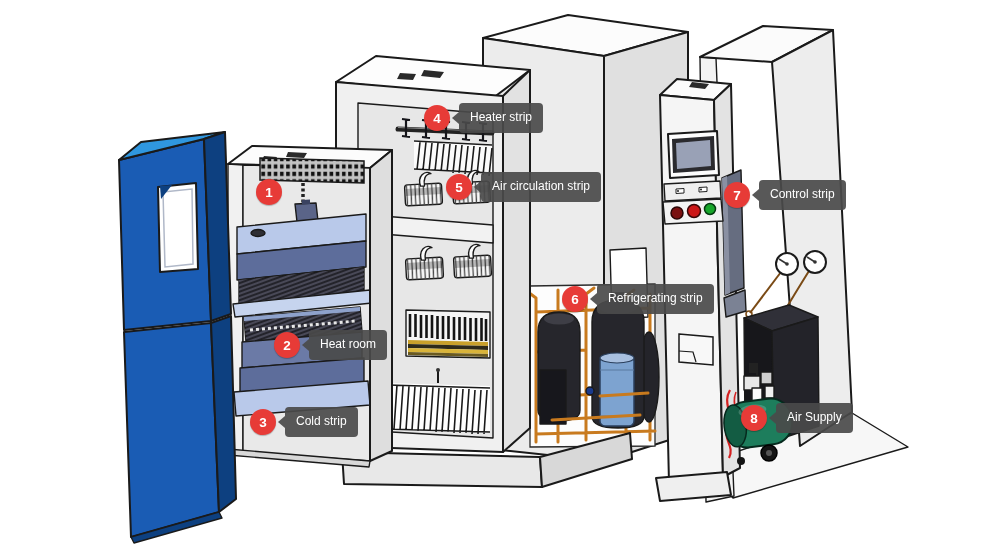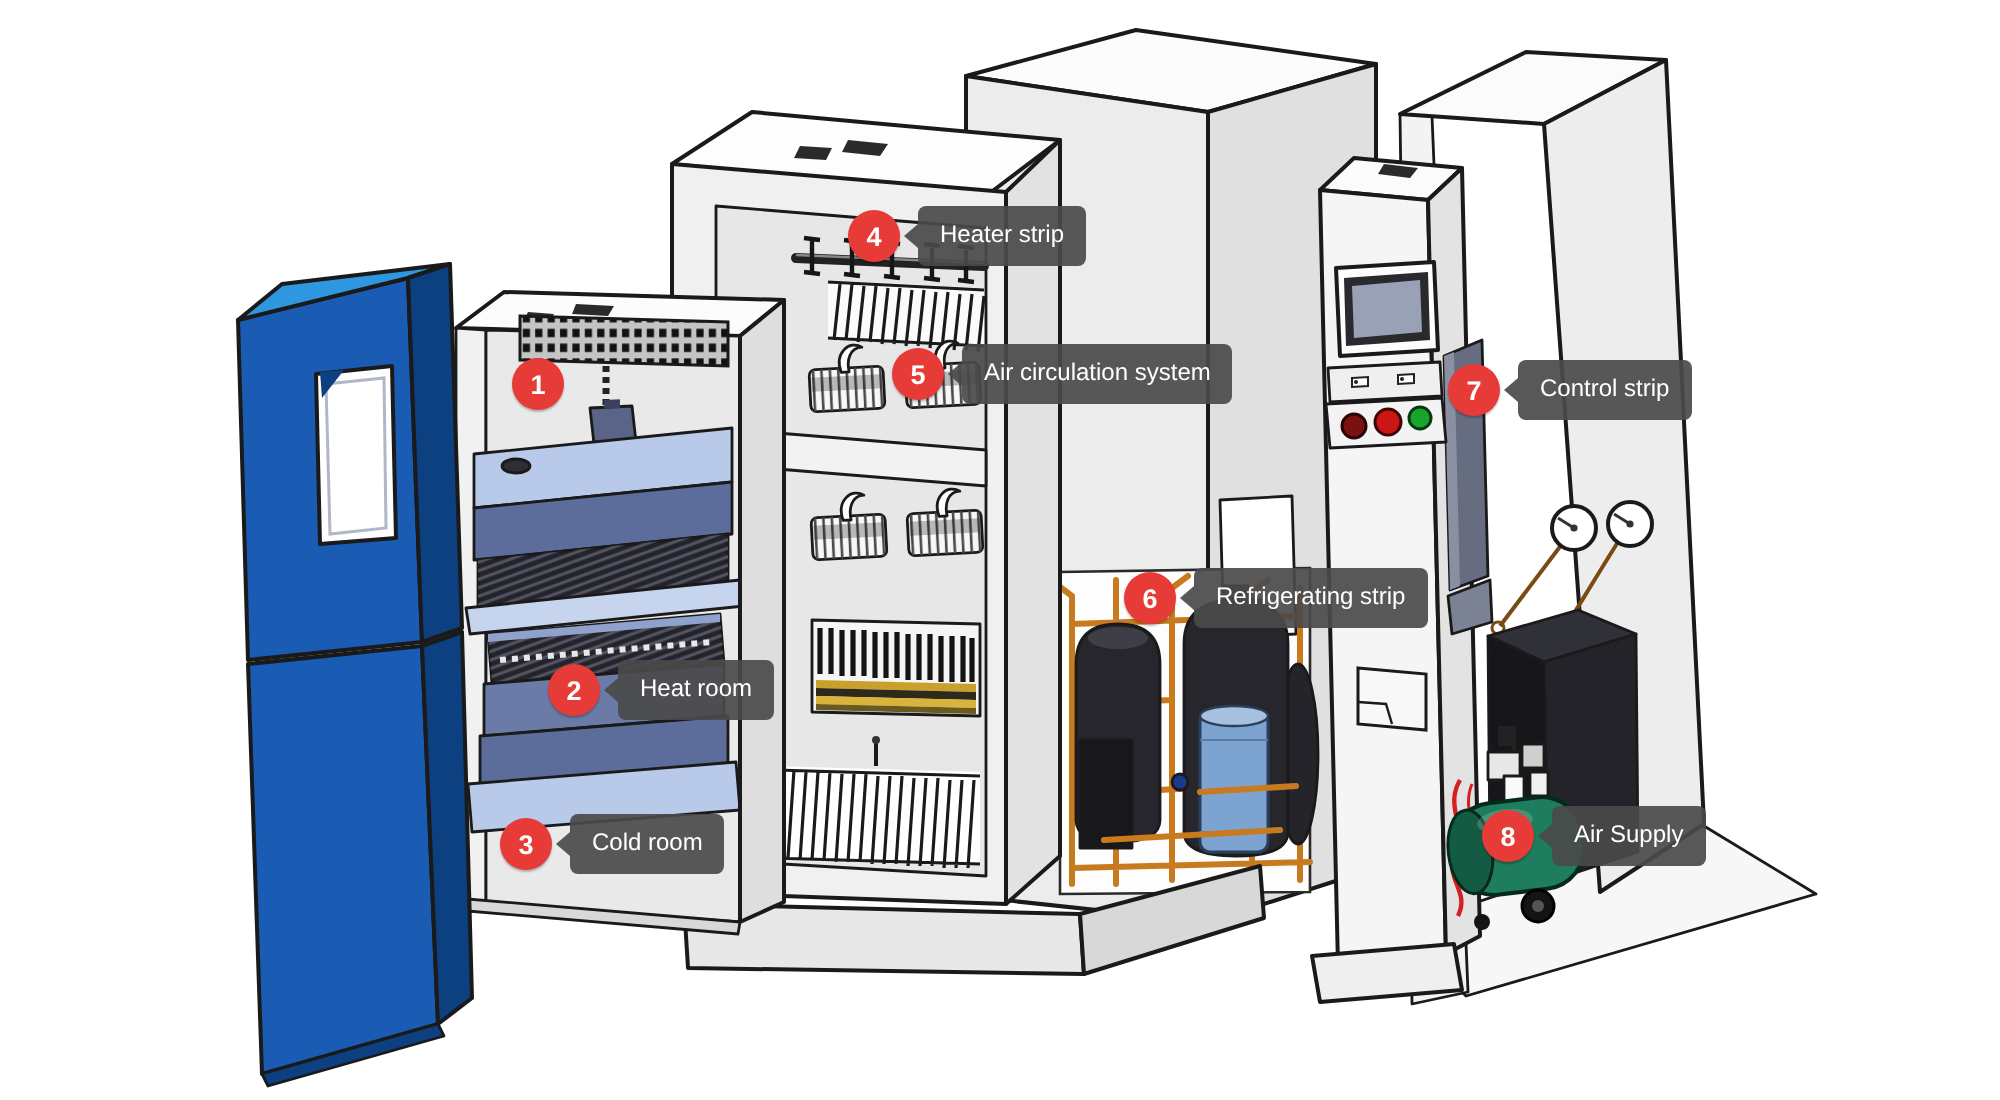--- a/index.html
+++ b/index.html
@@ -251,29 +251,29 @@
 
   <div class="callout" style="left:256px;top:192px">
     <span class="badge">1</span>
   </div>
   <div class="callout" style="left:274px;top:345px">
     <span class="badge">2</span>
     <span class="tag">Heat room</span>
   </div>
   <div class="callout" style="left:250px;top:422px">
     <span class="badge">3</span>
-    <span class="tag">Cold room</span>
+    <span class="tag">Cold strip</span>
   </div>
   <div class="callout" style="left:424px;top:118px">
     <span class="badge">4</span>
     <span class="tag">Heater strip</span>
   </div>
   <div class="callout" style="left:446px;top:187px">
     <span class="badge">5</span>
-    <span class="tag">Air circulation system</span>
+    <span class="tag">Air circulation strip</span>
   </div>
   <div class="callout" style="left:562px;top:299px">
     <span class="badge">6</span>
     <span class="tag">Refrigerating strip</span>
   </div>
   <div class="callout" style="left:724px;top:195px">
     <span class="badge">7</span>
     <span class="tag">Control strip</span>
   </div>
   <div class="callout" style="left:741px;top:418px">

